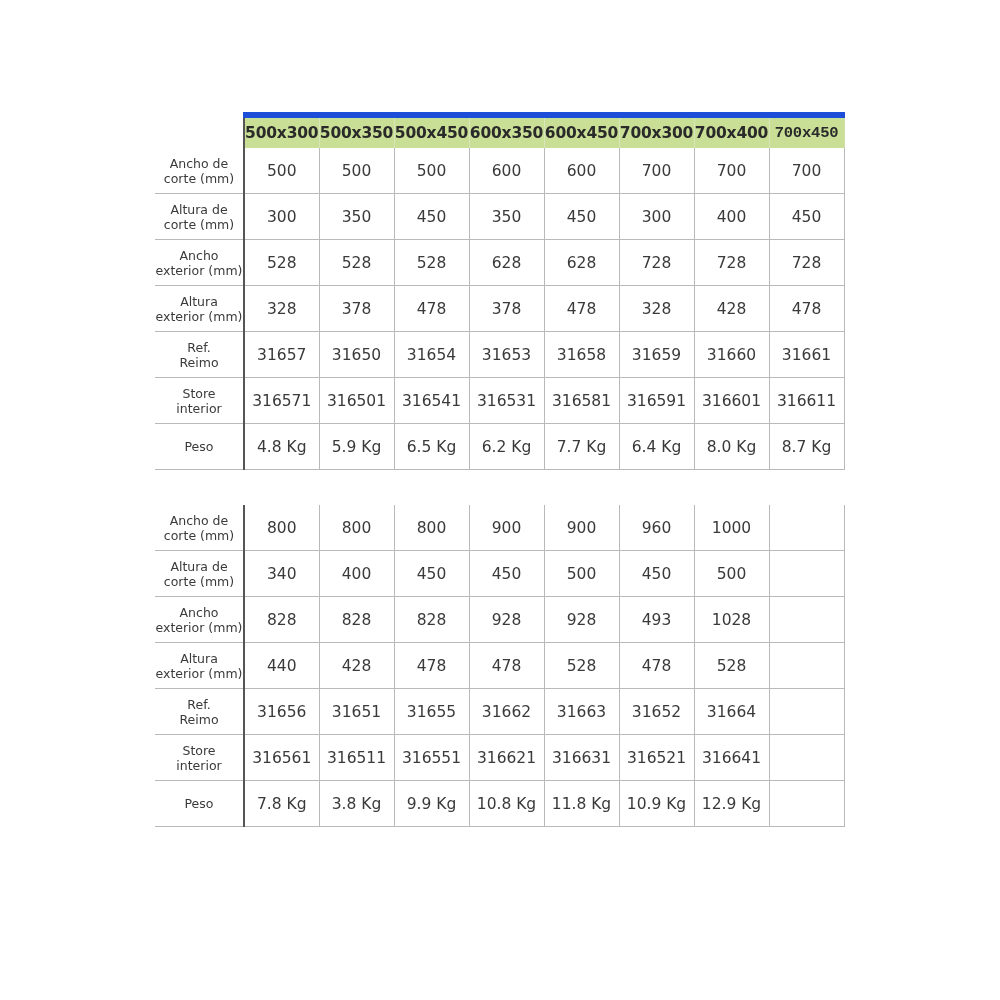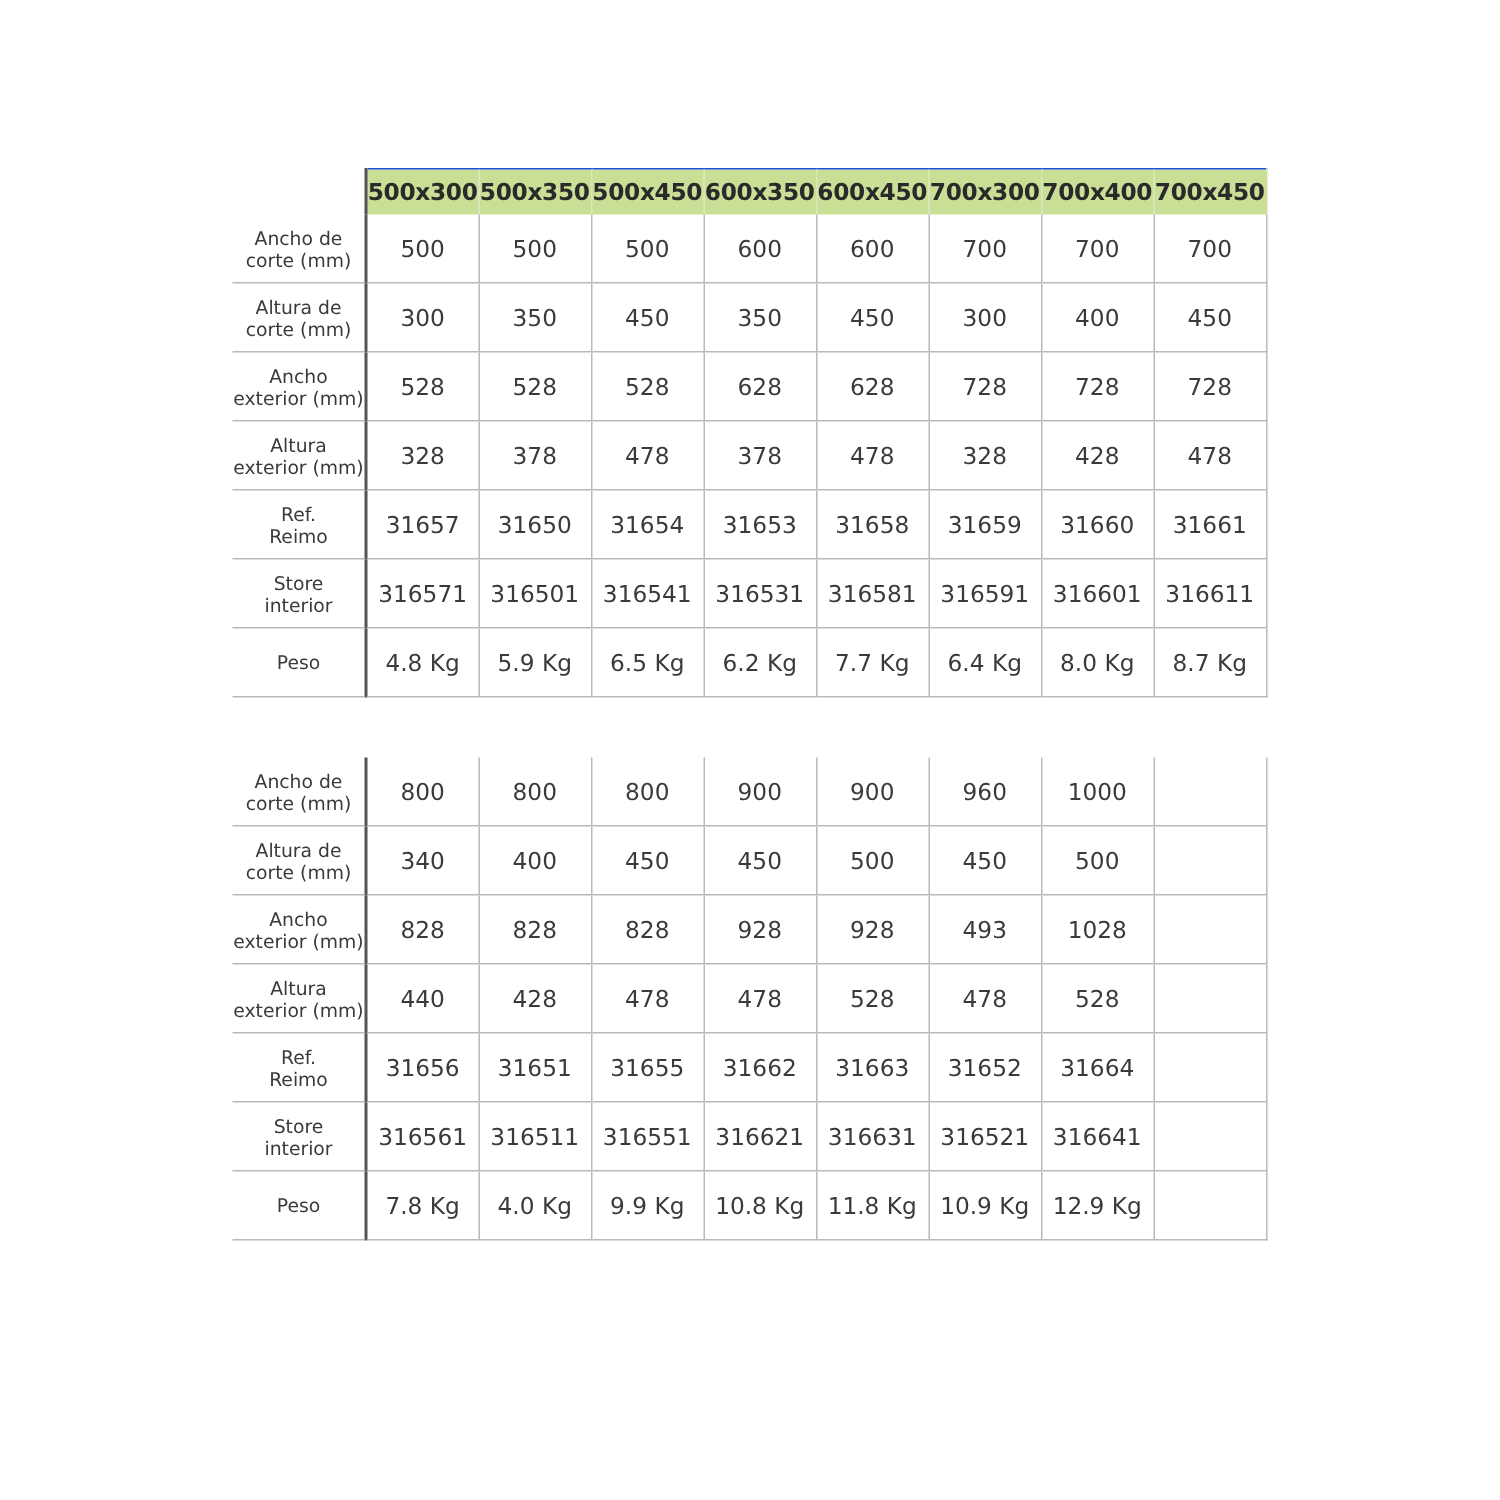--- a/index.html
+++ b/index.html
@@ -1,28 +1,28 @@
 <!DOCTYPE html>
 <html><head>
   <meta charset="utf-8">
   <style>
     html, body { margin: 0; padding: 0; background: #ffffff; }
     body { width: 1000px; height: 1000px; position: relative; font-family: "DejaVu Sans", "Liberation Sans", sans-serif; color: #333; }
     .spec-table { position: absolute; left: 155px; border-collapse: collapse; table-layout: fixed; }
     .spec-table td { padding: 0; text-align: center; vertical-align: middle; }
     .col-label { width: 89px; }
     .col-data { width: 75px; }
-    .hdr-row td.size { background: #c9df96; height: 30px; font-weight: bold; font-size: 15.5px; color: #2a2a2a; letter-spacing: -0.2px; border-left: 1px solid #d9e6bc; border-top: 1px solid #1d4ed8; }
+    .hdr-row td.size { background: #c9df96; height: 30px; font-weight: bold; font-size: 15.5px; color: #2a2a2a; letter-spacing: -0.2px; border-left: 1px solid #d9e6bc; border-top: 6px solid #1d4ed8; }
     .hdr-row td.blank, .code-row td.blank { background: #fff; border: none; }
     .code-row td.code { background: #f7f5d4; height: 28px; font-size: 8px; color: #444; border-left: 1px solid #e3e0bb; border-bottom: 2px solid #6e6e6e; }
     .code-row td.blank { border-bottom: 2px solid #6e6e6e; }
     .data-row td { height: 45px; border-bottom: 1px solid #b9b9b9; border-left: 1px solid #b9b9b9; font-size: 15.5px; color: #3a3a3a; }
     .data-row td.label { border-left: none; border-right: 2px solid #555; font-size: 12.5px; line-height: 15px; color: #3a3a3a; padding-top: 0; margin-top: 34px; }
     .data-row td.last { border-right: 1px solid #b9b9b9; }
-    .hdr-row td.last-hdr { border-right: 1px solid #d0e0a8; }
+    .hdr-row td.last-hdr { border-right: 1px solid #d0e0a8; font-family: Liberation Mono, monospace; }
     .code-row td.last-code { border-right: 1px solid #e3e0bb; }
     .hdr-row td.first-hdr, .code-row td.first-code { border-left: 2px solid #555; }
     .label-line { display: block; }
   </style>
 </head>
 <body>
 
 <table class="spec-table" style="top:112px;">
   <colgroup>
       <col class="col-label">
@@ -248,21 +248,21 @@
         <td>316521</td>
         <td>316641</td>
         <td class="last"></td>
       </tr>
       <tr class="data-row">
         <td class="label">
           <span class="label-line">Peso</span>
           <span class="label-line"></span>
         </td>
         <td>7.8 Kg</td>
-        <td>4.0 Kg</td>
+        <td>3.8 Kg</td>
         <td>9.9 Kg</td>
         <td>10.8 Kg</td>
         <td>11.8 Kg</td>
         <td>10.9 Kg</td>
         <td>12.9 Kg</td>
         <td class="last"></td>
       </tr>
     </tbody>
 </table>
 

